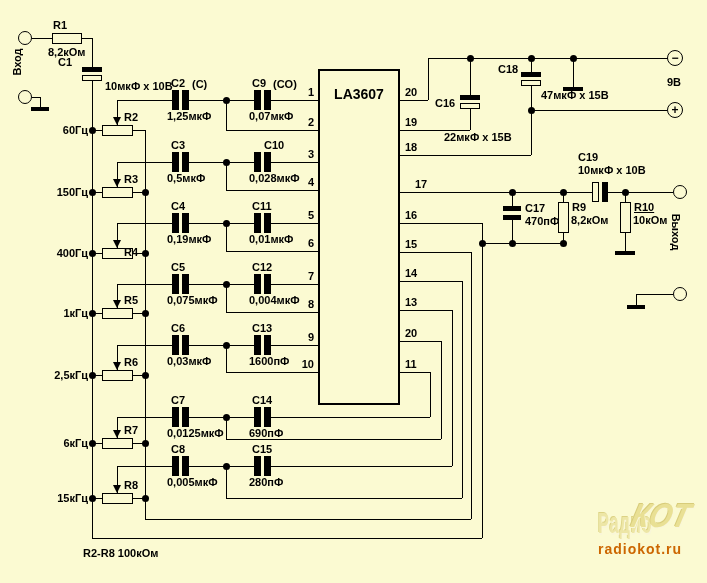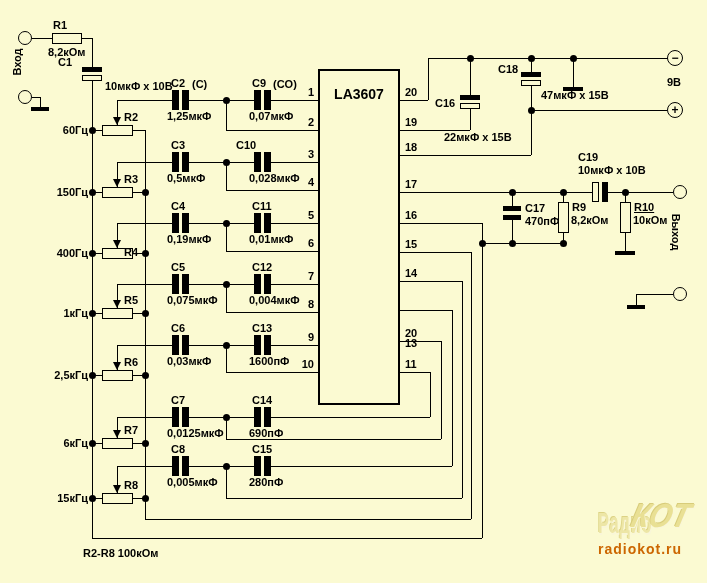--- a/index.html
+++ b/index.html
@@ -243,21 +243,21 @@
       <div class="resbox" style="left:102px;top:187px;width:31px;height:11px;"></div>
       <div class="arrow-down" style="left:113px;top:179px;"></div>
       <div class="lbl right" style="left:30px;top:186px;width:58px;">150Гц</div>
       <div class="lbl" style="left:124px;top:173px;">R3</div>
       <div class="plate" style="left:172px;top:152px;width:7px;height:20px;"></div>
       <div class="plate" style="left:182px;top:152px;width:7px;height:20px;"></div>
       <div class="lbl" style="left:171px;top:139px;">C3</div>
       <div class="lbl" style="left:167px;top:172px;">0,5мкФ</div>
       <div class="plate" style="left:254px;top:152px;width:7px;height:20px;"></div>
       <div class="plate" style="left:264px;top:152px;width:7px;height:20px;"></div>
-      <div class="lbl" style="left:236px;top:139px;text-align:right;">C10</div>
+      <div class="lbl" style="left:264px;top:139px;text-align:right;">C10</div>
       <div class="lbl" style="left:249px;top:172px;">0,028мкФ</div>
       <div class="resbox" style="left:102px;top:248px;width:31px;height:11px;"></div>
       <div class="arrow-down" style="left:113px;top:240px;"></div>
       <div class="lbl right" style="left:30px;top:247px;width:58px;">400Гц</div>
       <div class="lbl" style="left:124px;top:234px;margin-top:12px;">R4</div>
       <div class="plate" style="left:172px;top:213px;width:7px;height:20px;"></div>
       <div class="plate" style="left:182px;top:213px;width:7px;height:20px;"></div>
       <div class="lbl" style="left:171px;top:200px;">C4</div>
       <div class="lbl" style="left:167px;top:233px;">0,19мкФ</div>
       <div class="plate" style="left:254px;top:213px;width:7px;height:20px;"></div>
@@ -318,21 +318,21 @@
       <div class="lbl right" style="left:288px;top:176px;width:26px;">4</div>
       <div class="lbl right" style="left:288px;top:209px;width:26px;">5</div>
       <div class="lbl right" style="left:288px;top:237px;width:26px;">6</div>
       <div class="lbl right" style="left:288px;top:270px;width:26px;">7</div>
       <div class="lbl right" style="left:288px;top:298px;width:26px;">8</div>
       <div class="lbl right" style="left:288px;top:331px;width:26px;">9</div>
       <div class="lbl right" style="left:288px;top:358px;width:26px;">10</div>
       <div class="lbl" style="left:405px;top:86px;">20</div>
       <div class="lbl" style="left:405px;top:116px;">19</div>
       <div class="lbl" style="left:405px;top:141px;">18</div>
-      <div class="lbl" style="left:405px;top:178px;">17</div>
+      <div class="lbl" style="left:415px;top:178px;">17</div>
       <div class="lbl" style="left:405px;top:209px;">16</div>
       <div class="lbl" style="left:405px;top:238px;">15</div>
       <div class="lbl" style="left:405px;top:267px;">14</div>
-      <div class="lbl" style="left:405px;top:296px;margin-top:41px;">13</div>
+      <div class="lbl" style="left:405px;top:296px;">13</div>
       <div class="lbl" style="left:405px;top:327px;">20</div>
       <div class="lbl" style="left:405px;top:358px;">11</div>
     </div>
 </div>
 
 </body></html>

